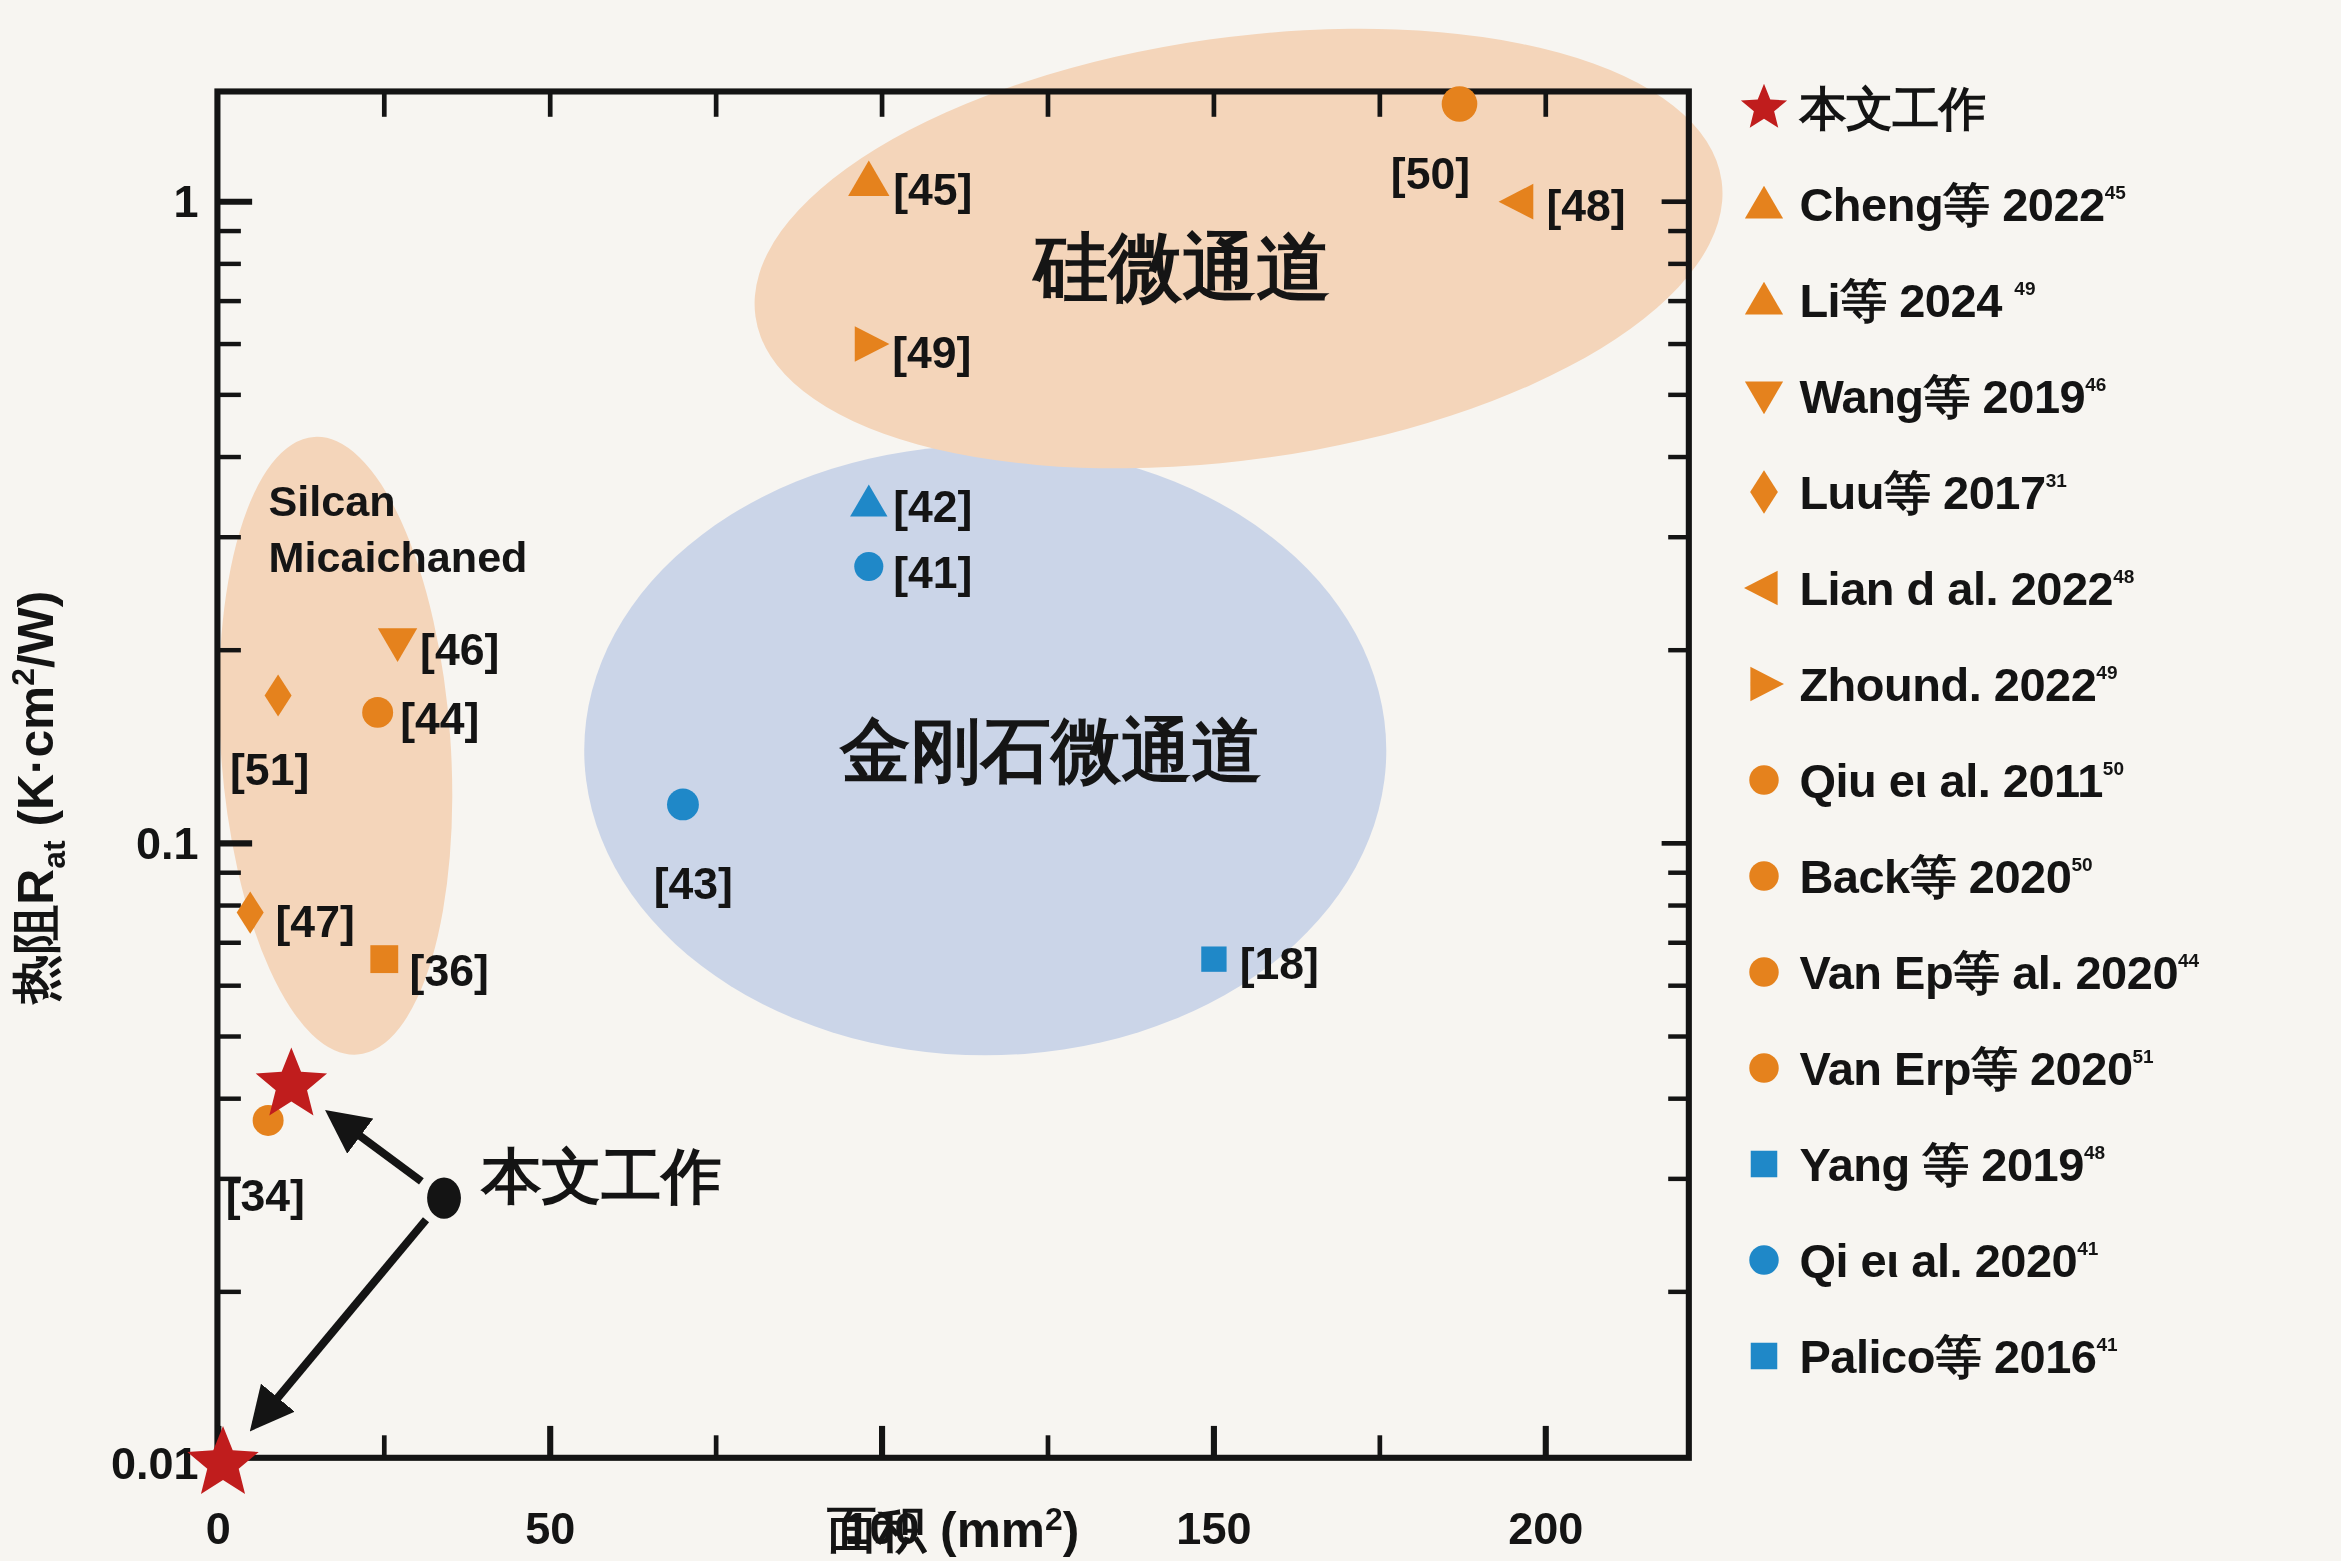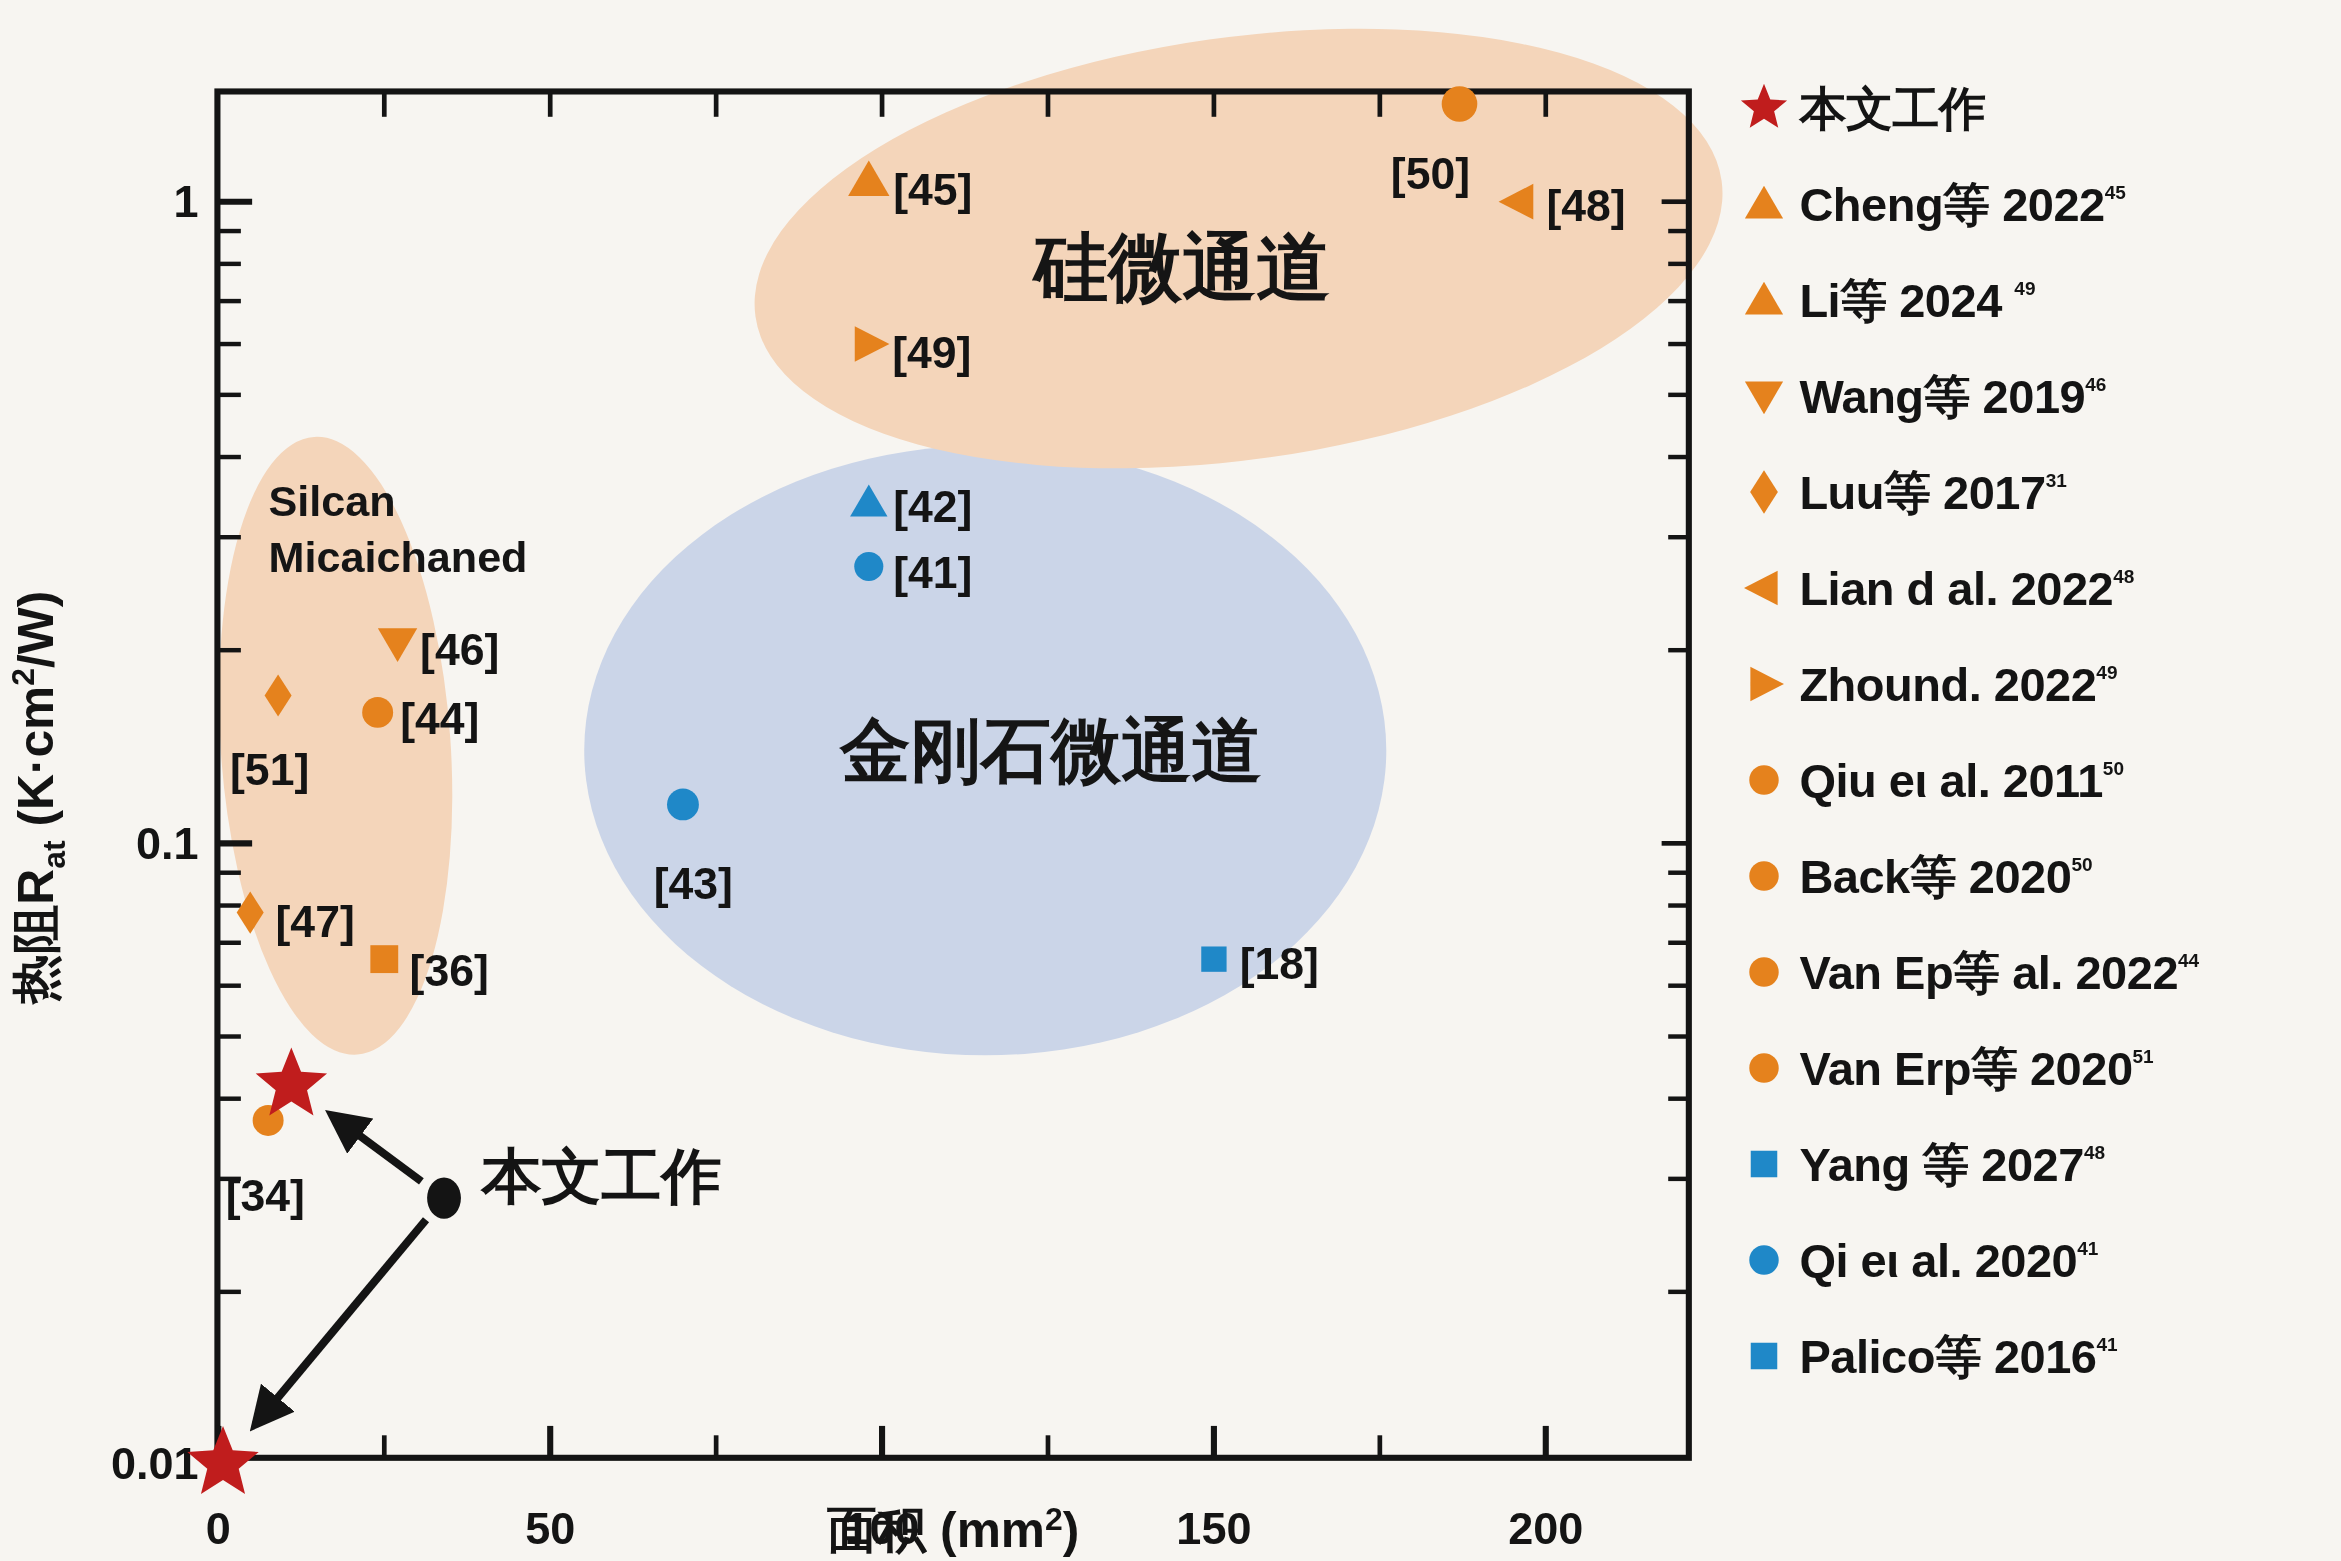--- a/index.html
+++ b/index.html
@@ -200,33 +200,33 @@
       <div class="lrow">
         <svg class="mk" viewBox="-60 -60 120 120">
           <circle fill="#E5821D" cx="0" cy="0" r="34"></circle>
         </svg>
         <span class="lt"><span>Back等  2020</span><sup>50</sup></span>
       </div>
       <div class="lrow">
         <svg class="mk" viewBox="-60 -60 120 120">
           <circle fill="#E5821D" cx="0" cy="0" r="34"></circle>
         </svg>
-        <span class="lt"><span>Van Ep等 al. 2022</span><sup>44</sup></span>
+        <span class="lt"><span>Van Ep等 al. 2020</span><sup>44</sup></span>
       </div>
       <div class="lrow">
         <svg class="mk" viewBox="-60 -60 120 120">
           <circle fill="#E5821D" cx="0" cy="0" r="34"></circle>
         </svg>
         <span class="lt"><span>Van Erp等 2020</span><sup>51</sup></span>
       </div>
       <div class="lrow">
         <svg class="mk" viewBox="-60 -60 120 120">
           <rect fill="#1F88C8" x="-30.6" y="-30.6" width="61.2" height="61.2"></rect>
         </svg>
-        <span class="lt"><span>Yang 等 2027</span><sup>48</sup></span>
+        <span class="lt"><span>Yang 等 2019</span><sup>48</sup></span>
       </div>
       <div class="lrow">
         <svg class="mk" viewBox="-60 -60 120 120">
           <circle fill="#1F88C8" cx="0" cy="0" r="34"></circle>
         </svg>
         <span class="lt"><span>Qi eι al. 2020</span><sup>41</sup></span>
       </div>
       <div class="lrow">
         <svg class="mk" viewBox="-60 -60 120 120">
           <rect fill="#1F88C8" x="-30.6" y="-30.6" width="61.2" height="61.2"></rect>

